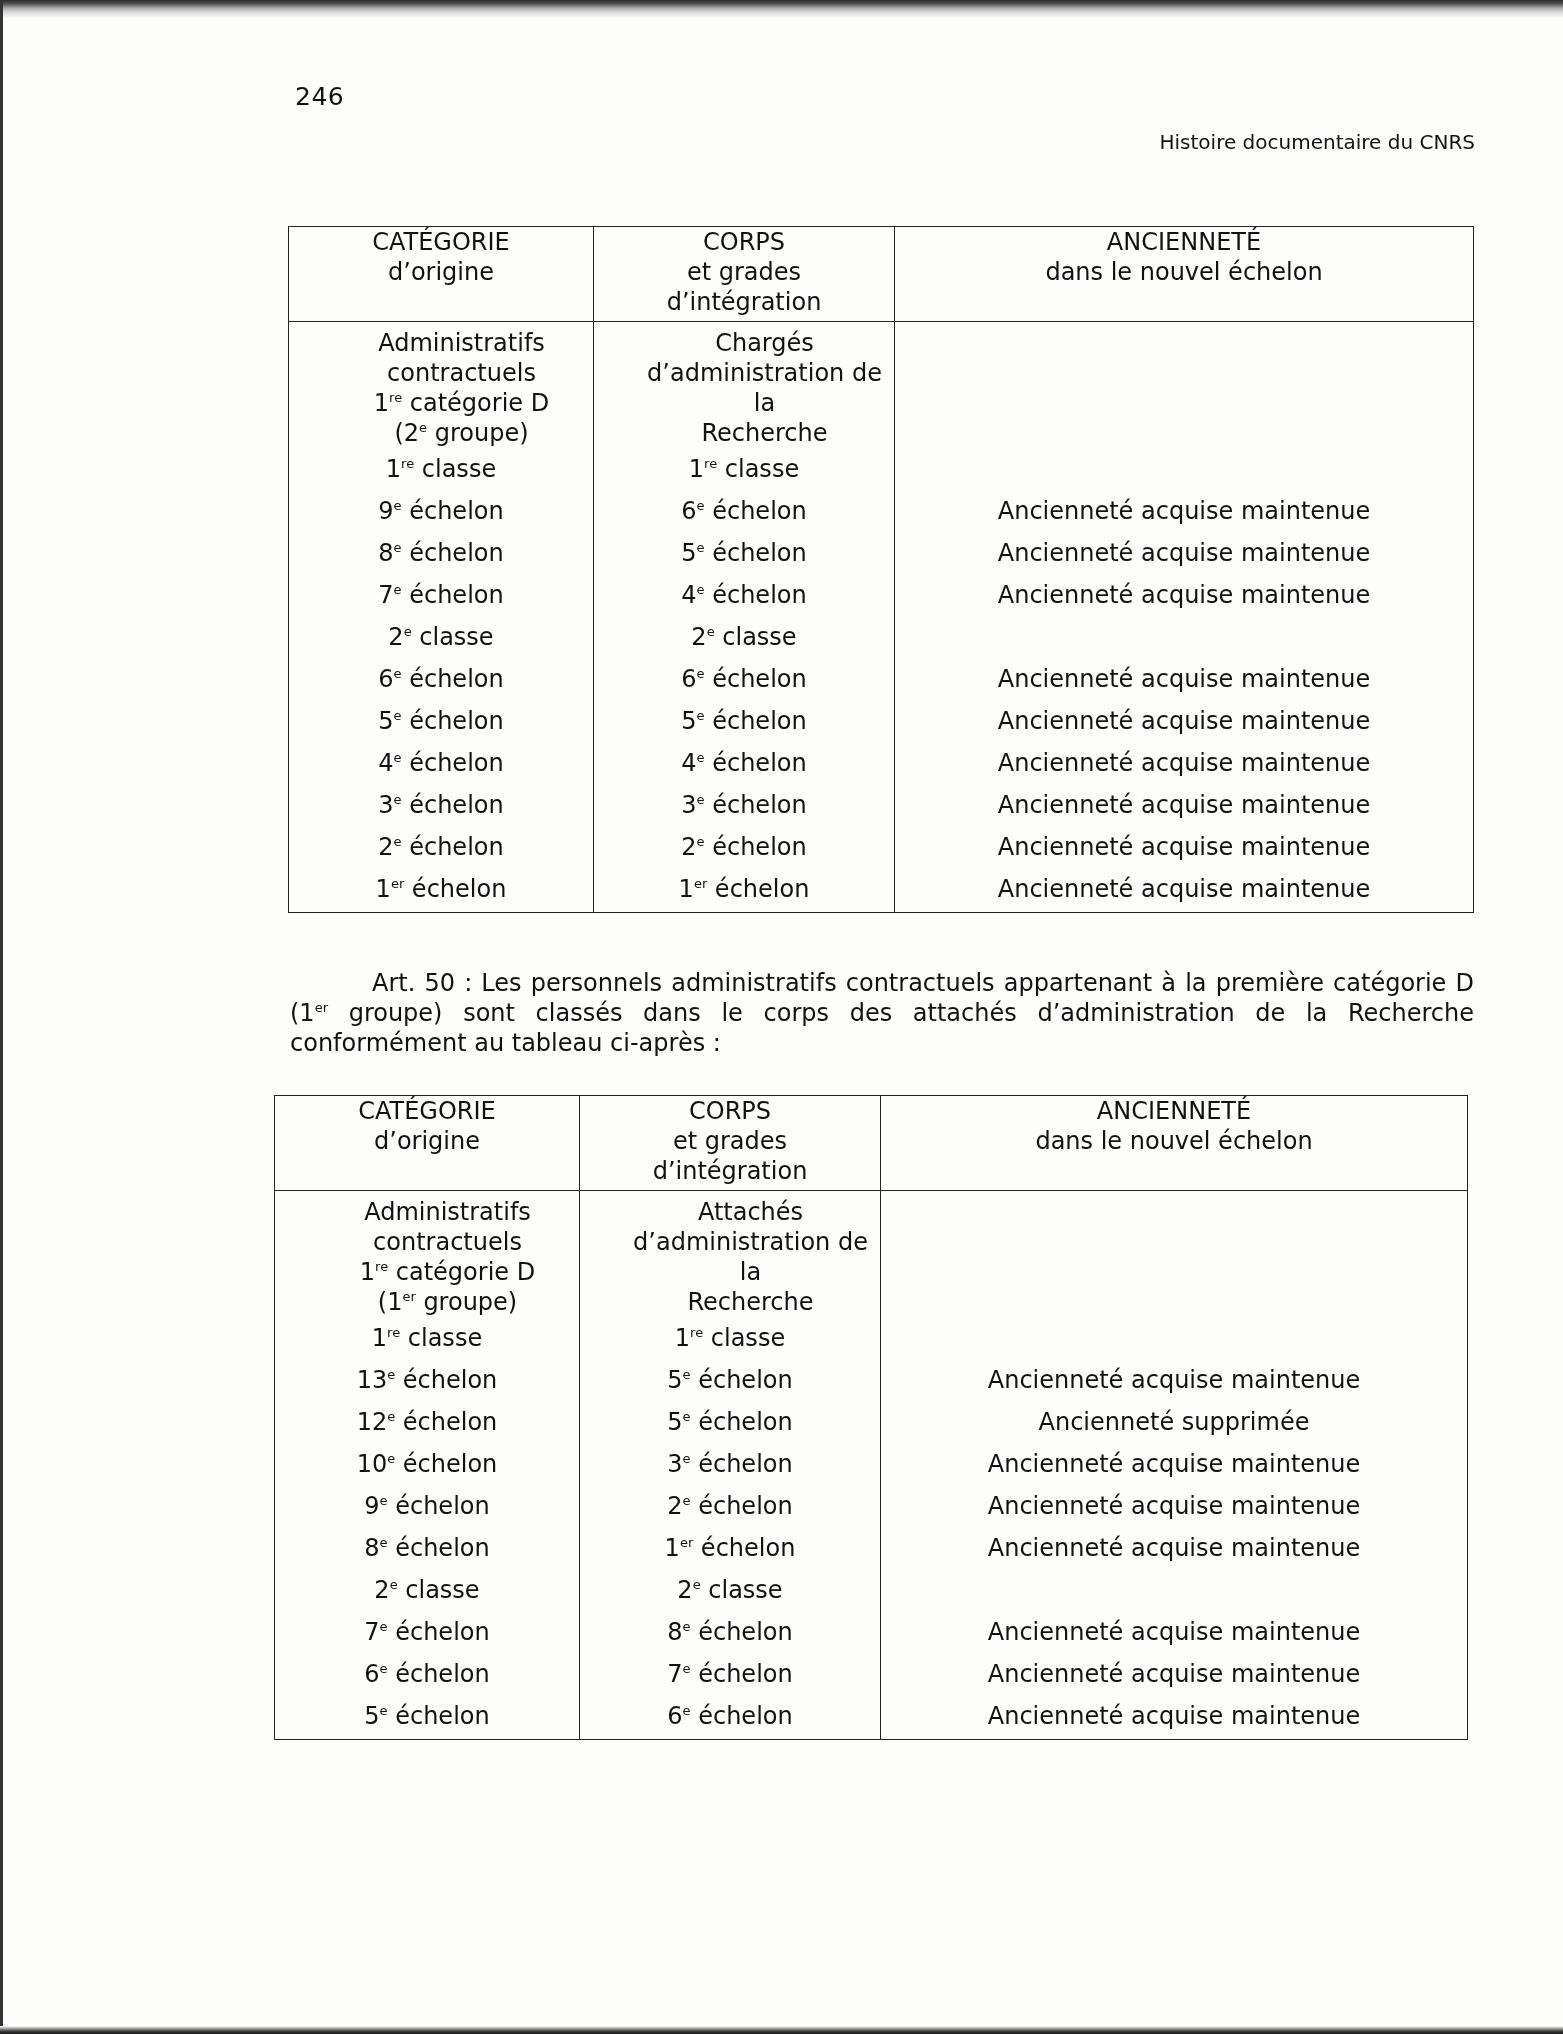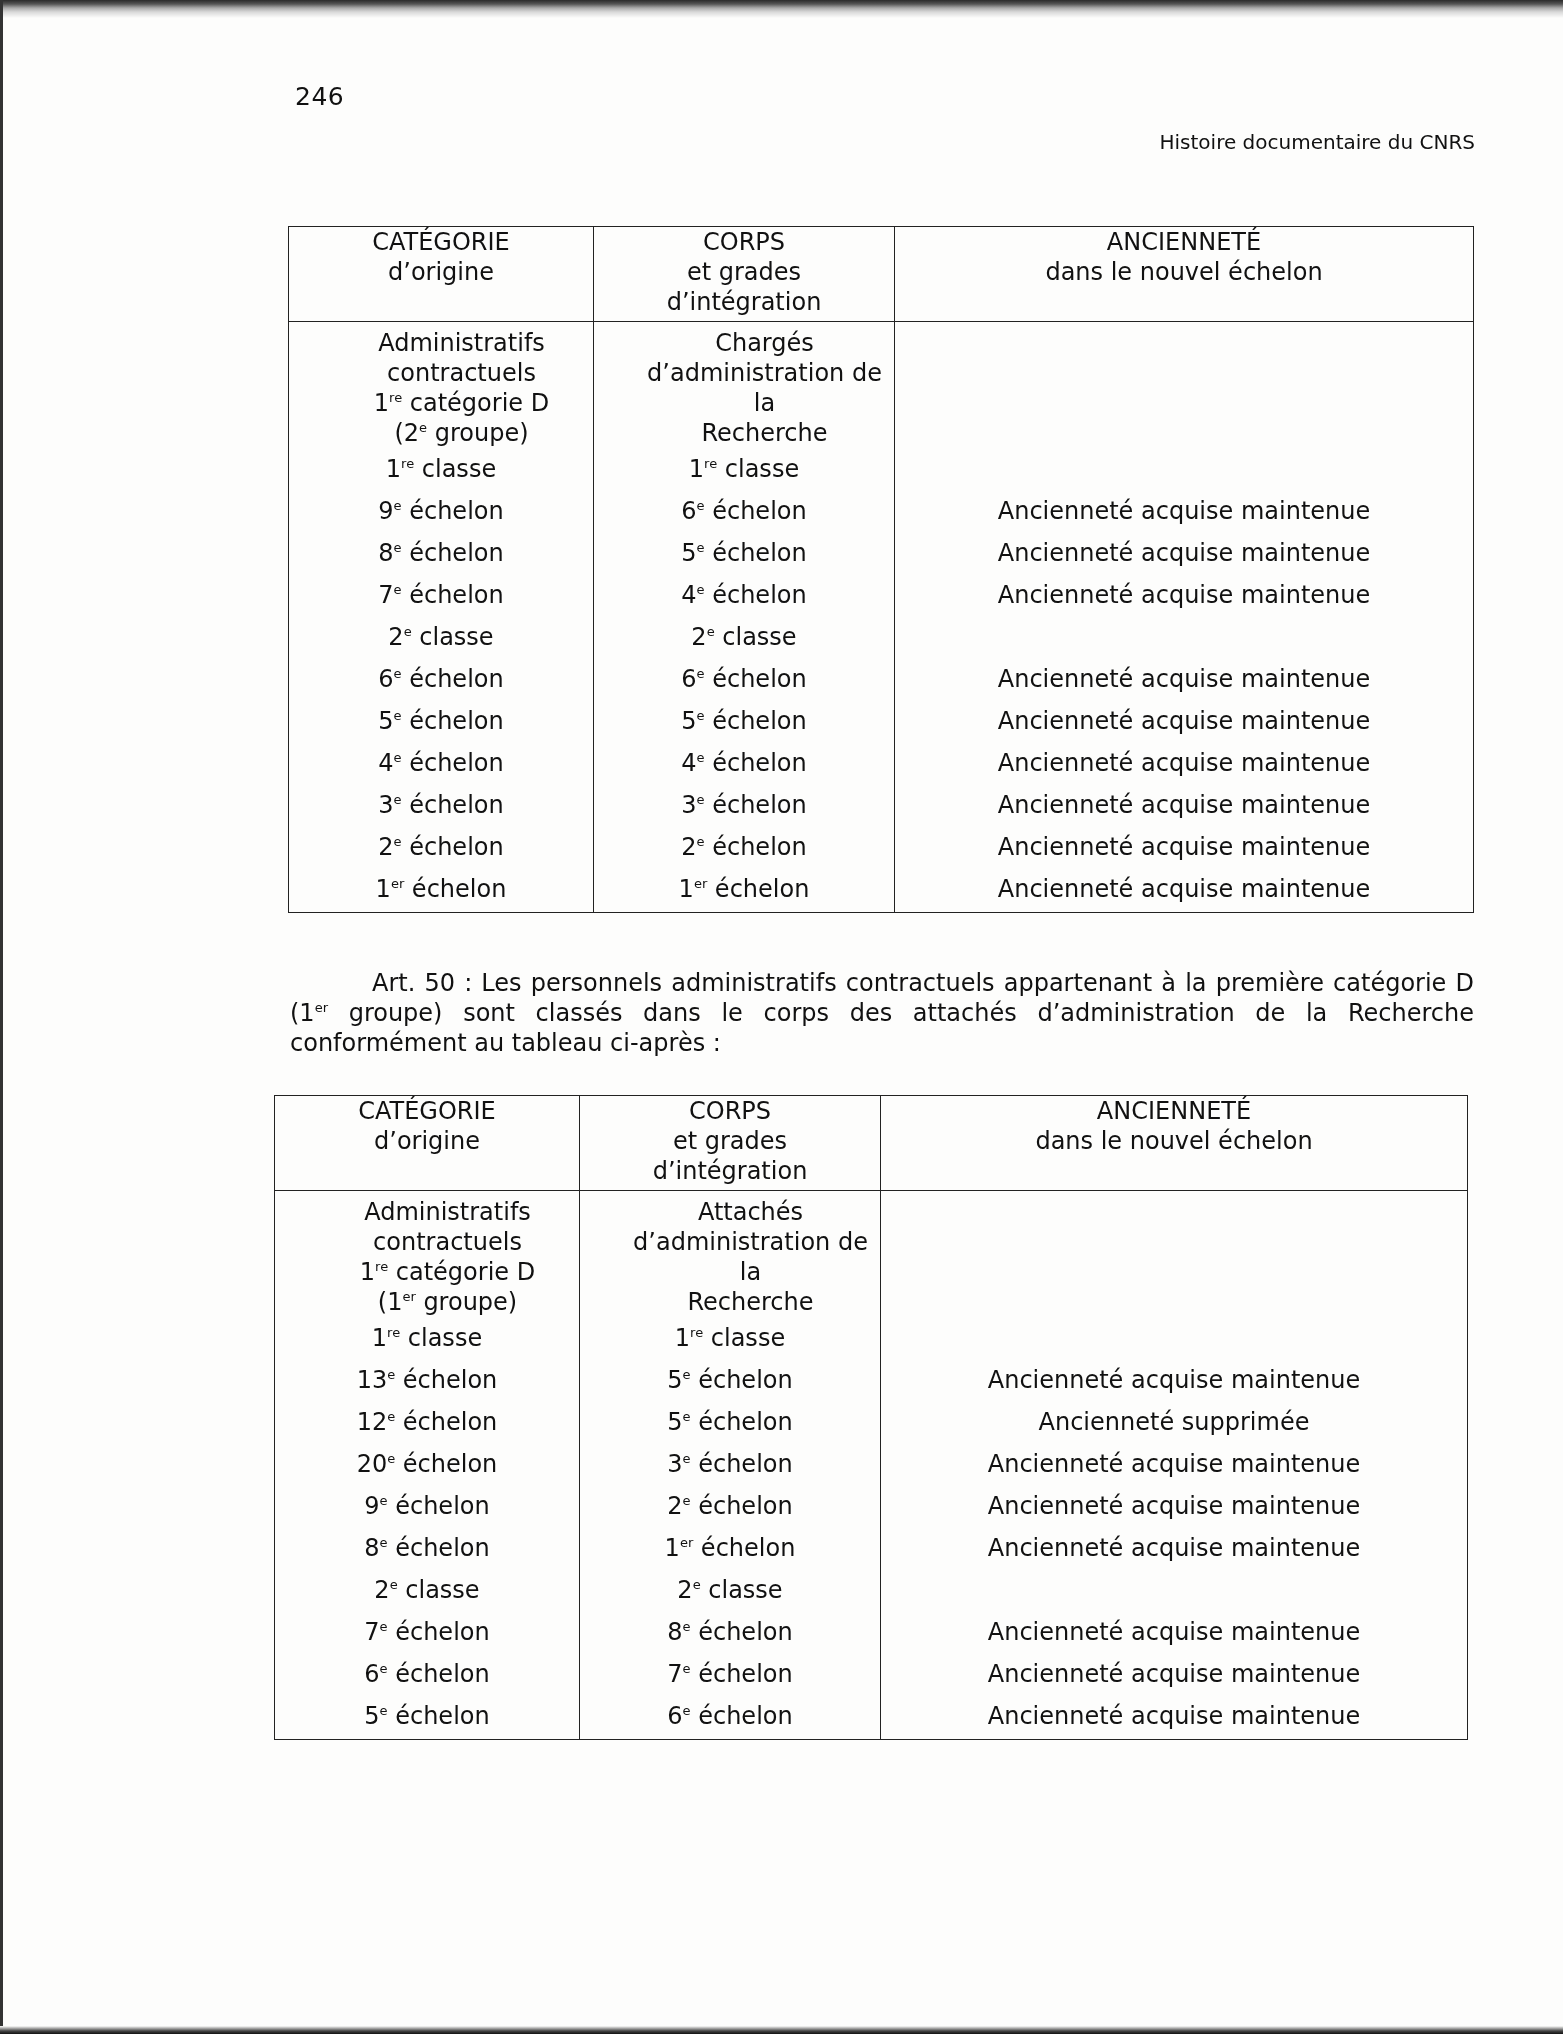--- a/index.html
+++ b/index.html
@@ -189,21 +189,21 @@
         <td><span>13</span><sup>e</sup><span> échelon</span></td>
         <td><span>5</span><sup>e</sup><span> échelon</span></td>
         <td>Ancienneté acquise maintenue</td>
       </tr>
       <tr class="row">
         <td><span>12</span><sup>e</sup><span> échelon</span></td>
         <td><span>5</span><sup>e</sup><span> échelon</span></td>
         <td>Ancienneté supprimée</td>
       </tr>
       <tr class="row">
-        <td><span>20</span><sup>e</sup><span> échelon</span></td>
+        <td><span>10</span><sup>e</sup><span> échelon</span></td>
         <td><span>3</span><sup>e</sup><span> échelon</span></td>
         <td>Ancienneté acquise maintenue</td>
       </tr>
       <tr class="row">
         <td><span>9</span><sup>e</sup><span> échelon</span></td>
         <td><span>2</span><sup>e</sup><span> échelon</span></td>
         <td>Ancienneté acquise maintenue</td>
       </tr>
       <tr class="row">
         <td><span>8</span><sup>e</sup><span> échelon</span></td>

